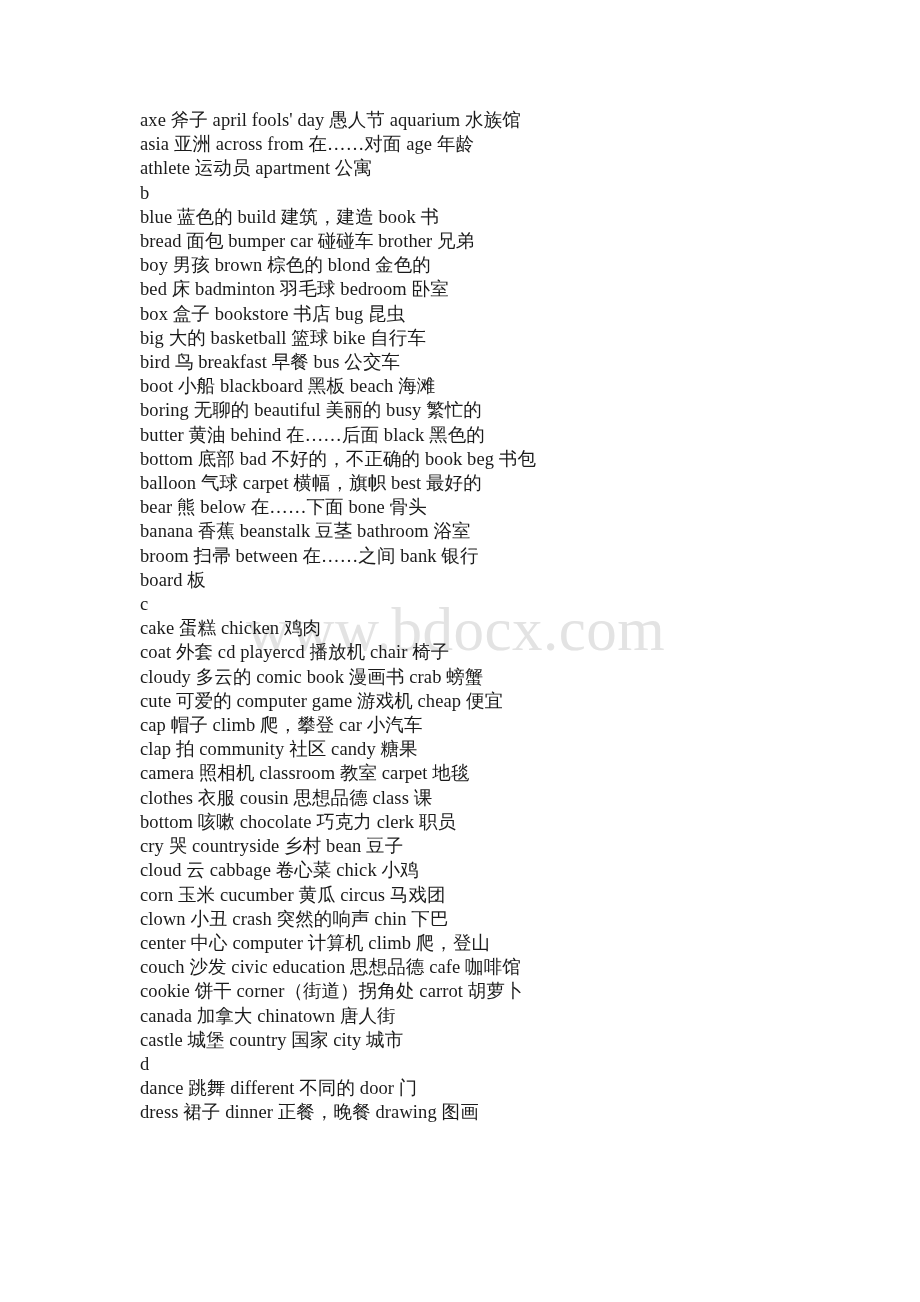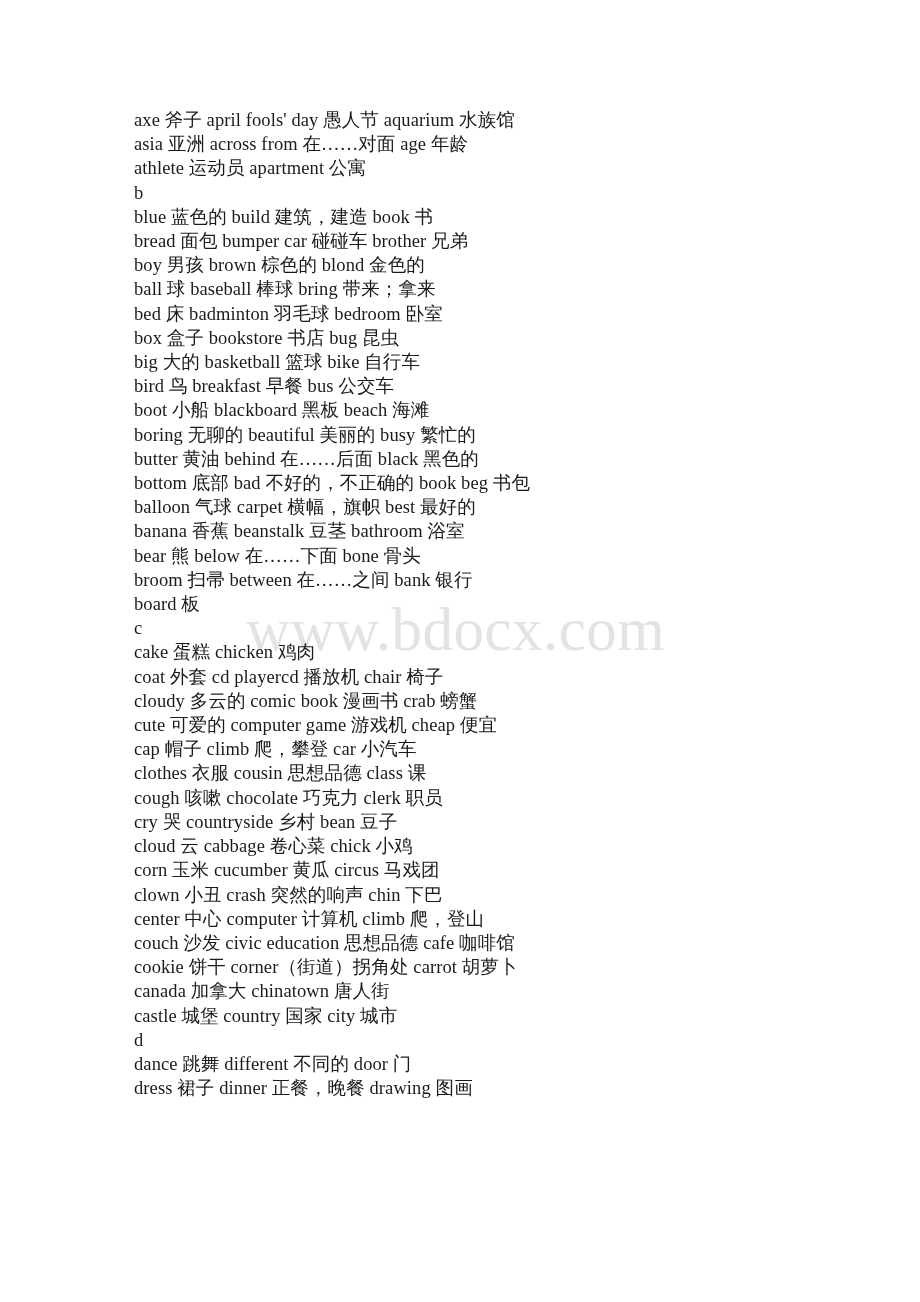--- a/index.html
+++ b/index.html
@@ -36,21 +36,21 @@
     letter-spacing: 0.5px;
     color: #e3e3e3;
     white-space: nowrap;
     user-select: none;
     pointer-events: none;
     z-index: 1;
   }
 
   #doc-body {
     position: absolute;
-    left: 134px;
+    left: 140px;
     top: 108px;
     width: 700px;
     z-index: 2;
   }
 
   .vline {
     font-family: "Liberation Serif", "DejaVu Serif", serif;
     font-size: 18.5px;
     line-height: 24.2px;
     color: #1a1a1a;
@@ -70,42 +70,43 @@
   <div id="watermark">www.bdocx.com</div>
 
   <div id="doc-body">
       <div class="vline">axe 斧子 april fools' day 愚人节 aquarium 水族馆</div>
       <div class="vline">asia 亚洲 across from 在……对面 age 年龄</div>
       <div class="vline">athlete 运动员 apartment 公寓</div>
       <div class="vline section-letter">b</div>
       <div class="vline">blue 蓝色的 build 建筑，建造 book 书</div>
       <div class="vline">bread 面包 bumper car 碰碰车 brother 兄弟</div>
       <div class="vline">boy 男孩 brown 棕色的 blond 金色的</div>
-      <div class="vline">ball 球 baseball 棒球 bring 带来；拿来</div>
       <div class="vline">bed 床 badminton 羽毛球 bedroom 卧室</div>
       <div class="vline">box 盒子 bookstore 书店 bug 昆虫</div>
       <div class="vline">big 大的 basketball 篮球 bike 自行车</div>
       <div class="vline">bird 鸟 breakfast 早餐 bus 公交车</div>
       <div class="vline">boot 小船 blackboard 黑板 beach 海滩</div>
       <div class="vline">boring 无聊的 beautiful 美丽的 busy 繁忙的</div>
       <div class="vline">butter 黄油 behind 在……后面 black 黑色的</div>
       <div class="vline">bottom 底部 bad 不好的，不正确的 book beg 书包</div>
       <div class="vline">balloon 气球 carpet 横幅，旗帜 best 最好的</div>
+      <div class="vline">bear 熊 below 在……下面 bone 骨头</div>
       <div class="vline">banana 香蕉 beanstalk 豆茎 bathroom 浴室</div>
-      <div class="vline">bear 熊 below 在……下面 bone 骨头</div>
       <div class="vline">broom 扫帚 between 在……之间 bank 银行</div>
       <div class="vline">board 板</div>
       <div class="vline section-letter">c</div>
       <div class="vline">cake 蛋糕 chicken 鸡肉</div>
       <div class="vline">coat 外套 cd playercd 播放机 chair 椅子</div>
       <div class="vline">cloudy 多云的 comic book 漫画书 crab 螃蟹</div>
       <div class="vline">cute 可爱的 computer game 游戏机 cheap 便宜</div>
       <div class="vline">cap 帽子 climb 爬，攀登 car 小汽车</div>
+      <div class="vline">clap 拍 community 社区 candy 糖果</div>
+      <div class="vline">camera 照相机 classroom 教室 carpet 地毯</div>
       <div class="vline">clothes 衣服 cousin 思想品德 class 课</div>
-      <div class="vline">cough 咳嗽 chocolate 巧克力 clerk 职员</div>
+      <div class="vline">bottom 咳嗽 chocolate 巧克力 clerk 职员</div>
       <div class="vline">cry 哭 countryside 乡村 bean 豆子</div>
       <div class="vline">cloud 云 cabbage 卷心菜 chick 小鸡</div>
       <div class="vline">corn 玉米 cucumber 黄瓜 circus 马戏团</div>
       <div class="vline">clown 小丑 crash 突然的响声 chin 下巴</div>
       <div class="vline">center 中心 computer 计算机 climb 爬，登山</div>
       <div class="vline">couch 沙发 civic education 思想品德 cafe 咖啡馆</div>
       <div class="vline">cookie 饼干 corner（街道）拐角处 carrot 胡萝卜</div>
       <div class="vline">canada 加拿大 chinatown 唐人街</div>
       <div class="vline">castle 城堡 country 国家 city 城市</div>
       <div class="vline section-letter">d</div>

